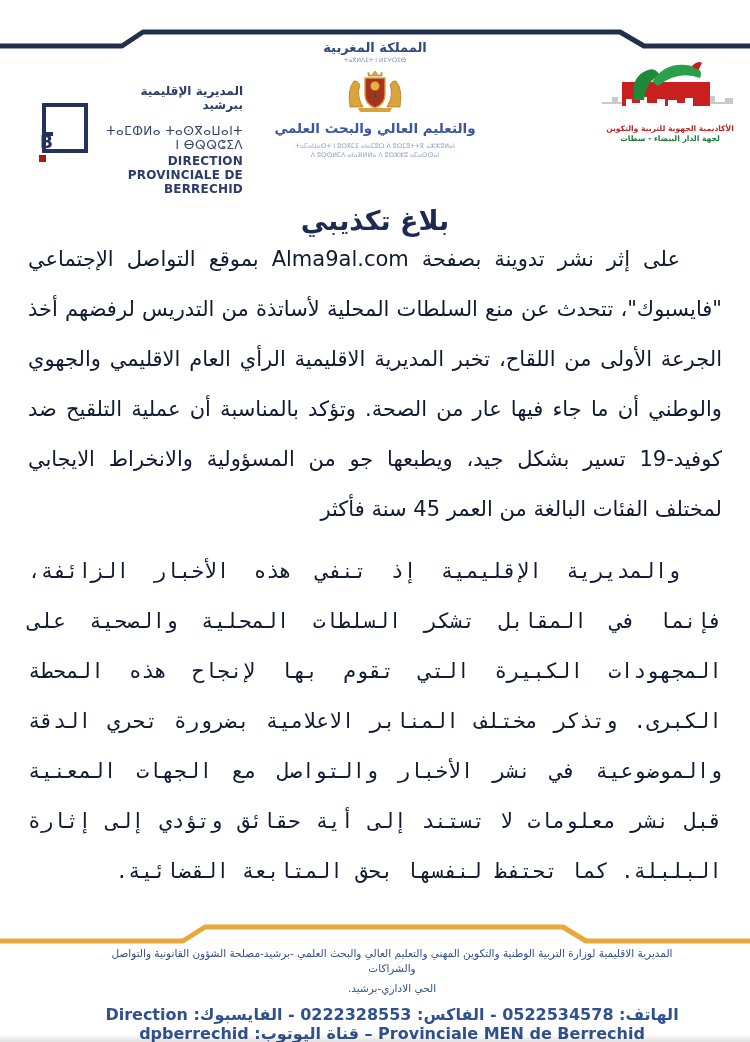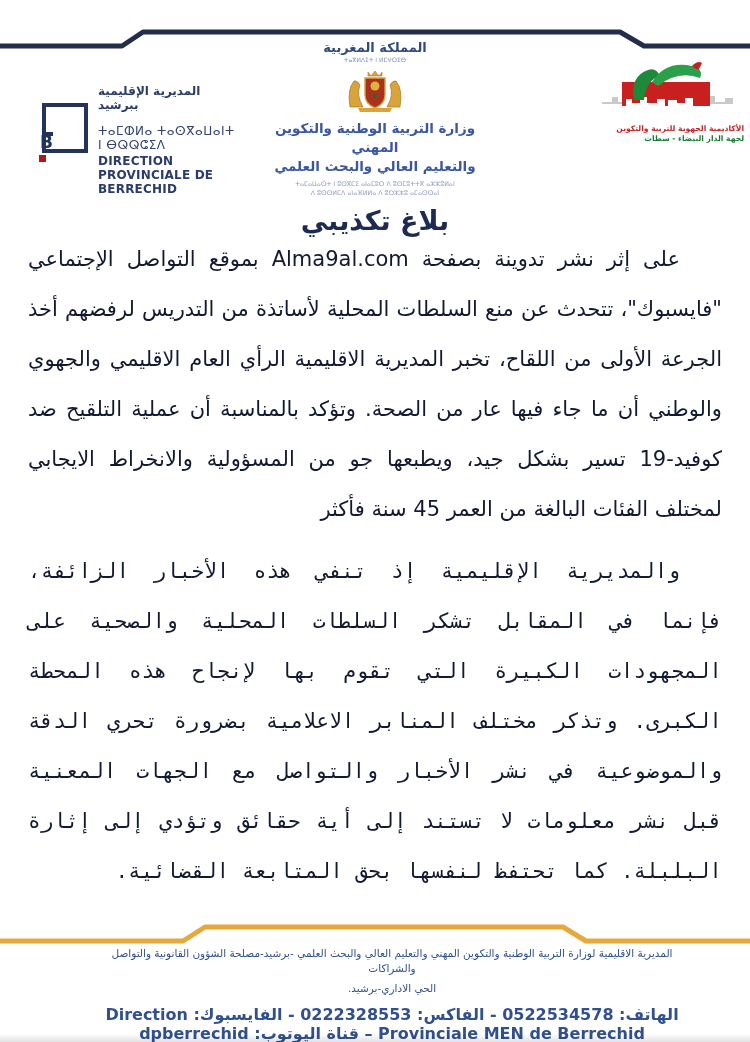--- a/index.html
+++ b/index.html
@@ -14,33 +14,33 @@
     box-shadow:0 0 6px rgba(0,0,0,.25);
   }
   
   .rule-svg { position:absolute; left:0; width:750px; pointer-events:none; }
   .rule-top { top:0; height:60px; }
   .rule-bottom { top:908px; height:42px; }
 
   
   .header-left { position:absolute; left:28px; top:72px; width:215px; display:flex; gap:8px; }
   .dp-logo { flex:0 0 62px; }
-  .dp-text { padding-top:12px; text-align:left; color:#24335c; }
+  .dp-text { padding-top:12px; text-align:right; color:#24335c; }
   .dp-name-ar { font-size:12px; font-weight:bold; direction:rtl; color:#2b3c6b; }
   .dp-name-tif { font-size:12px; color:#33456f; margin-top:12px; letter-spacing:.5px; }
   .dp-name-fr { font-size:12px; font-weight:bold; color:#2b3c6b; margin-top:2px; letter-spacing:.2px; }
 
   .header-center { position:absolute; left:255px; top:40px; width:240px; text-align:center; }
   .kingdom-ar { font-size:13px; font-weight:bold; color:#31497e; direction:rtl; }
   .kingdom-tif { font-size:6px; color:#8292bb; margin-top:1px; }
   .emblem { margin:2px auto 0; width:62px; height:50px; }
   .ministry-line { font-size:13.5px; font-weight:bold; color:#3b57a1; direction:rtl; line-height:19px; }
   .ministry-tif { font-size:6.3px; color:#8d9cc4; line-height:9px; }
 
-  .header-right { position:absolute; left:596px; top:56px; width:148px; text-align:right; }
+  .header-right { position:absolute; left:596px; top:56px; width:148px; text-align:center; }
   .aref-line1 { font-size:7.6px; font-weight:bold; color:#c22427; direction:rtl; margin-top:2px; }
   .aref-line2 { font-size:7.6px; font-weight:bold; color:#1d7a33; direction:rtl; margin-top:1px; }
 
   
   .doc-title {
     position:absolute; top:205px; left:0; width:100%;
     text-align:center; direction:rtl;
     font-size:27px; font-weight:bold; color:#1d2a52;
   }
 
@@ -96,21 +96,20 @@
       <path d="M10,16 q-7,8 -4,26 l13,0 q-7,-12 -3,-22 q-3,-5 -6,-4" fill="#d9a43b" stroke="#a8761f" stroke-width="0.7"></path>
 
       <path d="M52,16 q7,8 4,26 l-13,0 q7,-12 3,-22 q3,-5 6,-4" fill="#d9a43b" stroke="#a8761f" stroke-width="0.7"></path>
 
       <path d="M21,13 h20 v17 q0,9 -10,13 q-10,-4 -10,-13 z" fill="#a8321e" stroke="#d9a43b" stroke-width="1.4"></path>
       <circle cx="31" cy="21" r="4.5" fill="#e3b23c"></circle>
       <path d="M31,27 l2,6 h-4 z" fill="#1d6b2e"></path>
 
       <path d="M14,43 h34 l-2,4 h-30 z" fill="#d9a43b"></path>
     </svg>
-    <div class="ministry-line">وزارة التربية الوطنية والتكوين المهني</div>
     <div class="ministry-line">والتعليم العالي والبحث العلمي</div>
     <div class="ministry-tif" style="margin-top:3px;">ⵜⴰⵎⴰⵡⴰⵙⵜ ⵏ ⵓⵙⴳⵎⵉ ⴰⵏⴰⵎⵓⵔ ⴷ ⵓⵙⵎⵓⵜⵜⴳ ⴰⵣⵣⵓⵍⴰⵏ</div>
     <div class="ministry-tif">ⴷ ⵓⵙⵙⵍⵎⴷ ⴰⵏⴰⴼⵍⵍⴰ ⴷ ⵓⵔⵣⵣⵓ ⴰⵎⴰⵙⵙⴰⵏ</div>
   </div>
 
   <div class="header-right">
     <svg viewBox="0 0 148 62" width="148" height="62" aria-hidden="true">
 
       <path d="M6,46 h10 v-5 h6 v5 h14 v-8 h5 v8 h72 v-6 h6 v6 h10 v-4 h8 v6 H6 z" fill="#c9c9c9"></path>
 

